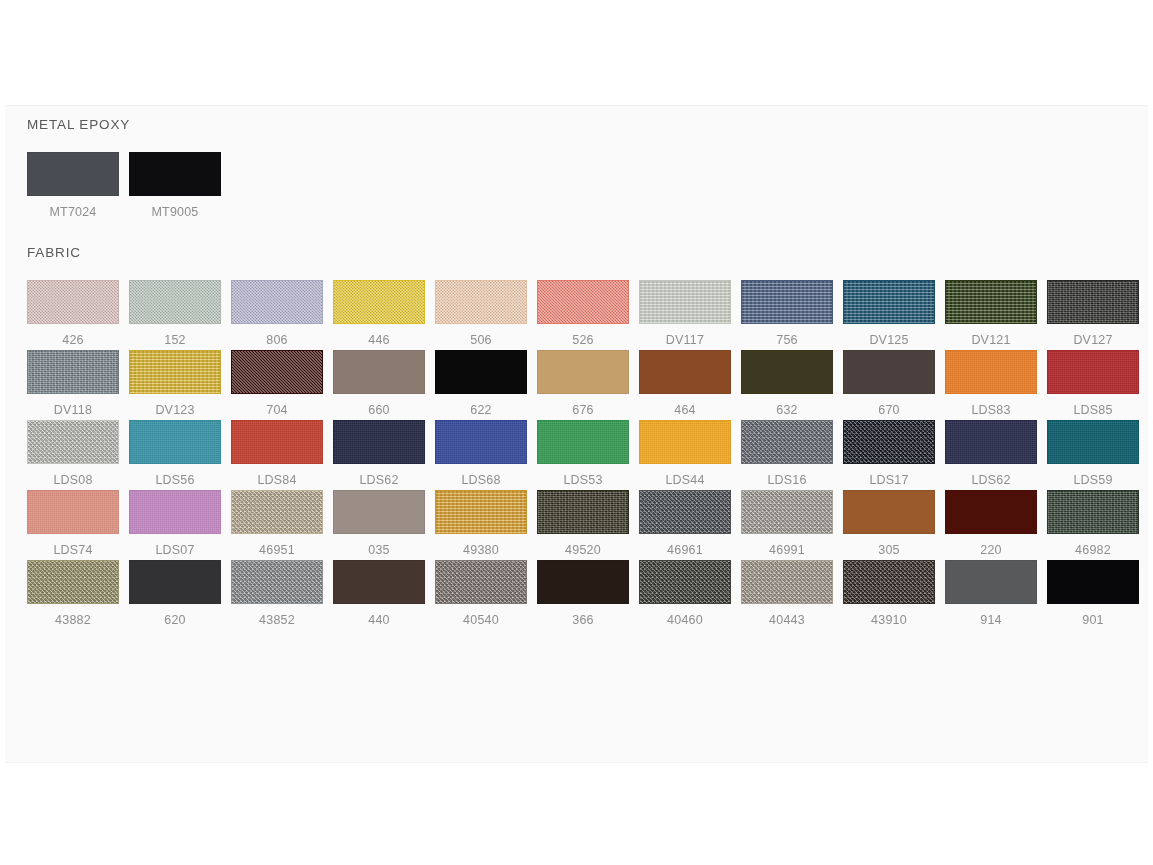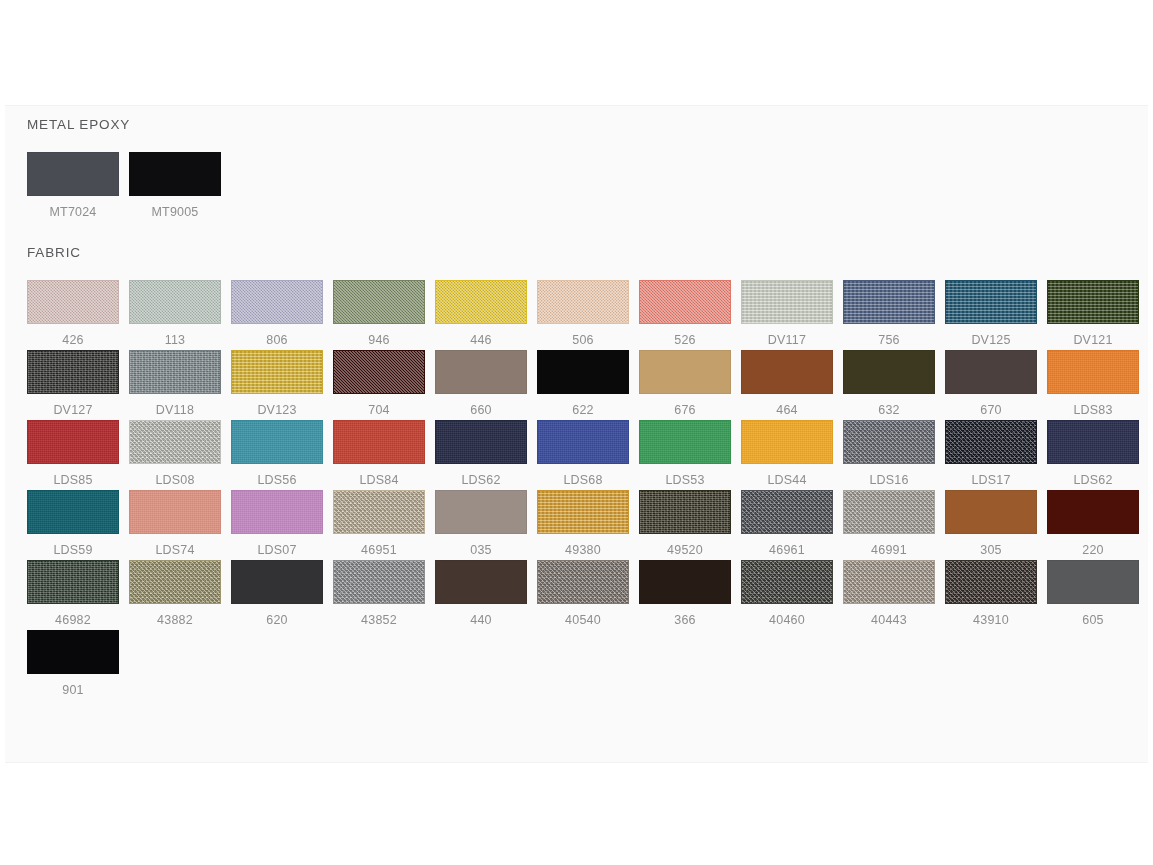--- a/index.html
+++ b/index.html
@@ -137,31 +137,27 @@
 
     <div class="section section-fabric">
       <h2 class="section-title">FABRIC</h2>
       <div class="swatch-grid">
           <div class="swatch-cell">
             <div class="swatch-chip tex-weave" style="background-color: rgb(214, 189, 185);"></div>
             <div class="swatch-label">426</div>
           </div>
           <div class="swatch-cell">
             <div class="swatch-chip tex-weave" style="background-color: rgb(182, 195, 187);"></div>
-            <div class="swatch-label">113</div>
+            <div class="swatch-label">152</div>
           </div>
           <div class="swatch-cell">
             <div class="swatch-chip tex-weave" style="background-color: rgb(179, 178, 205);"></div>
             <div class="swatch-label">806</div>
           </div>
           <div class="swatch-cell">
-            <div class="swatch-chip tex-weave" style="background-color: rgb(125, 140, 100);"></div>
-            <div class="swatch-label">946</div>
-          </div>
-          <div class="swatch-cell">
             <div class="swatch-chip tex-weave" style="background-color: rgb(232, 200, 42);"></div>
             <div class="swatch-label">446</div>
           </div>
           <div class="swatch-cell">
             <div class="swatch-chip tex-weave" style="background-color: rgb(240, 203, 174);"></div>
             <div class="swatch-label">506</div>
           </div>
           <div class="swatch-cell">
             <div class="swatch-chip tex-weave" style="background-color: rgb(238, 128, 113);"></div>
             <div class="swatch-label">526</div>
@@ -349,21 +345,21 @@
           <div class="swatch-cell">
             <div class="swatch-chip tex-speckle" style="background-color: rgb(178, 167, 154);"></div>
             <div class="swatch-label">40443</div>
           </div>
           <div class="swatch-cell">
             <div class="swatch-chip tex-speckle" style="background-color: rgb(59, 50, 45);"></div>
             <div class="swatch-label">43910</div>
           </div>
           <div class="swatch-cell">
             <div class="swatch-chip tex-smooth" style="background-color: rgb(88, 89, 91);"></div>
-            <div class="swatch-label">605</div>
+            <div class="swatch-label">914</div>
           </div>
           <div class="swatch-cell">
             <div class="swatch-chip tex-smooth" style="background-color: rgb(8, 8, 10);"></div>
             <div class="swatch-label">901</div>
           </div>
         </div>
     </div>
 
   </div>
 </div>

